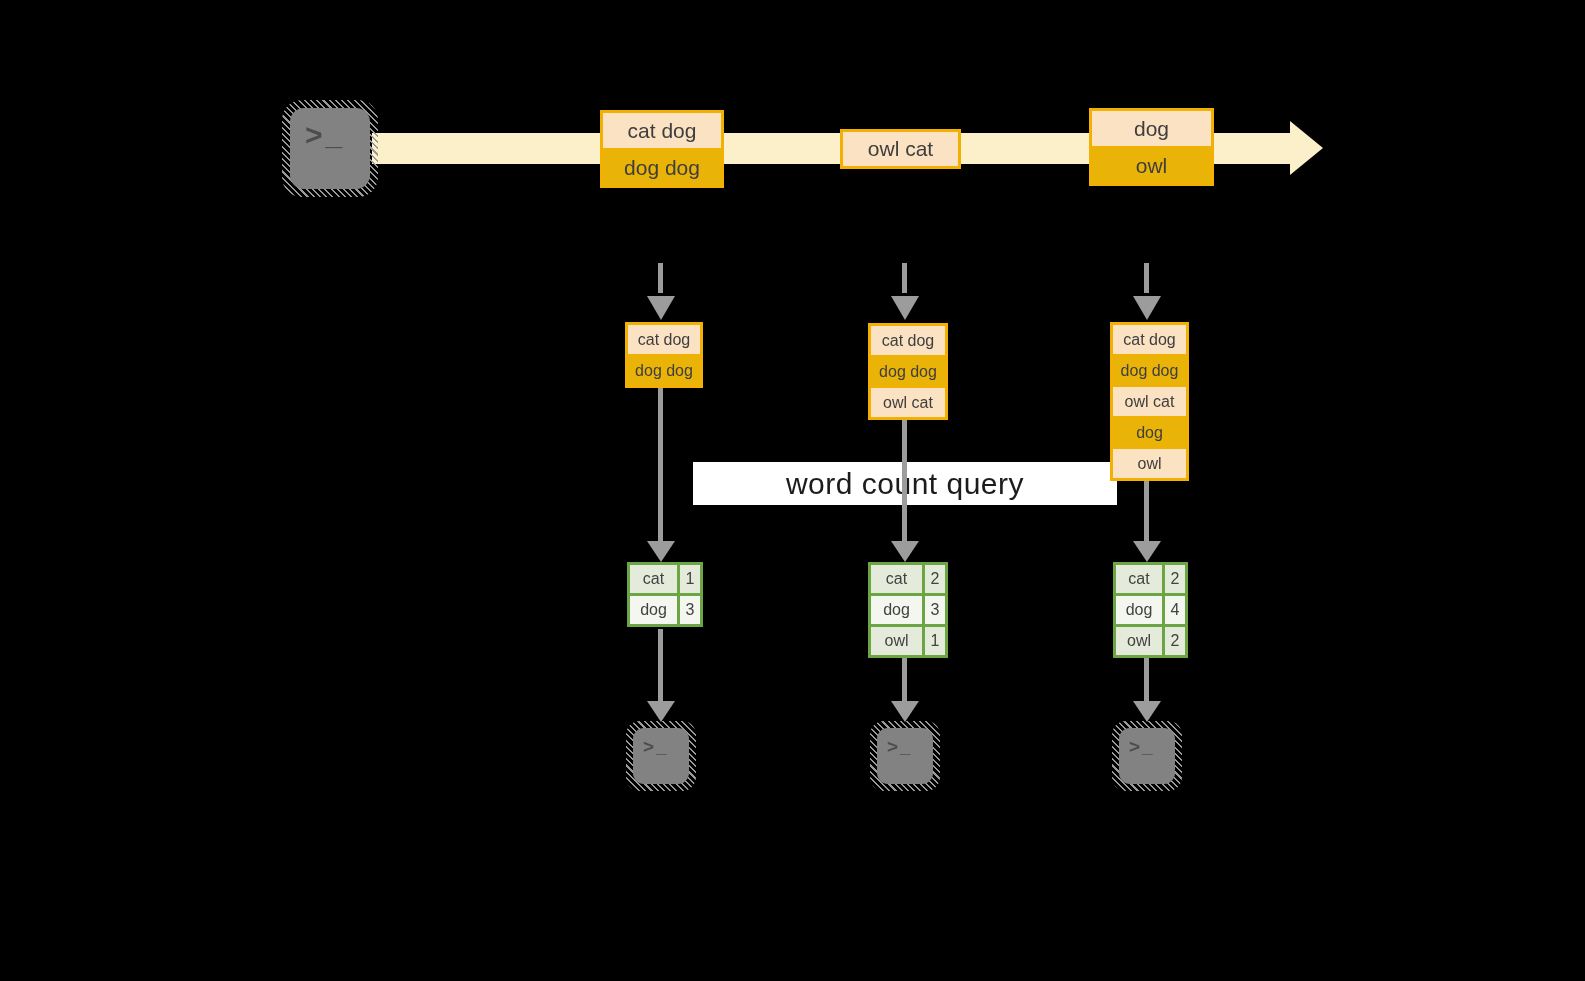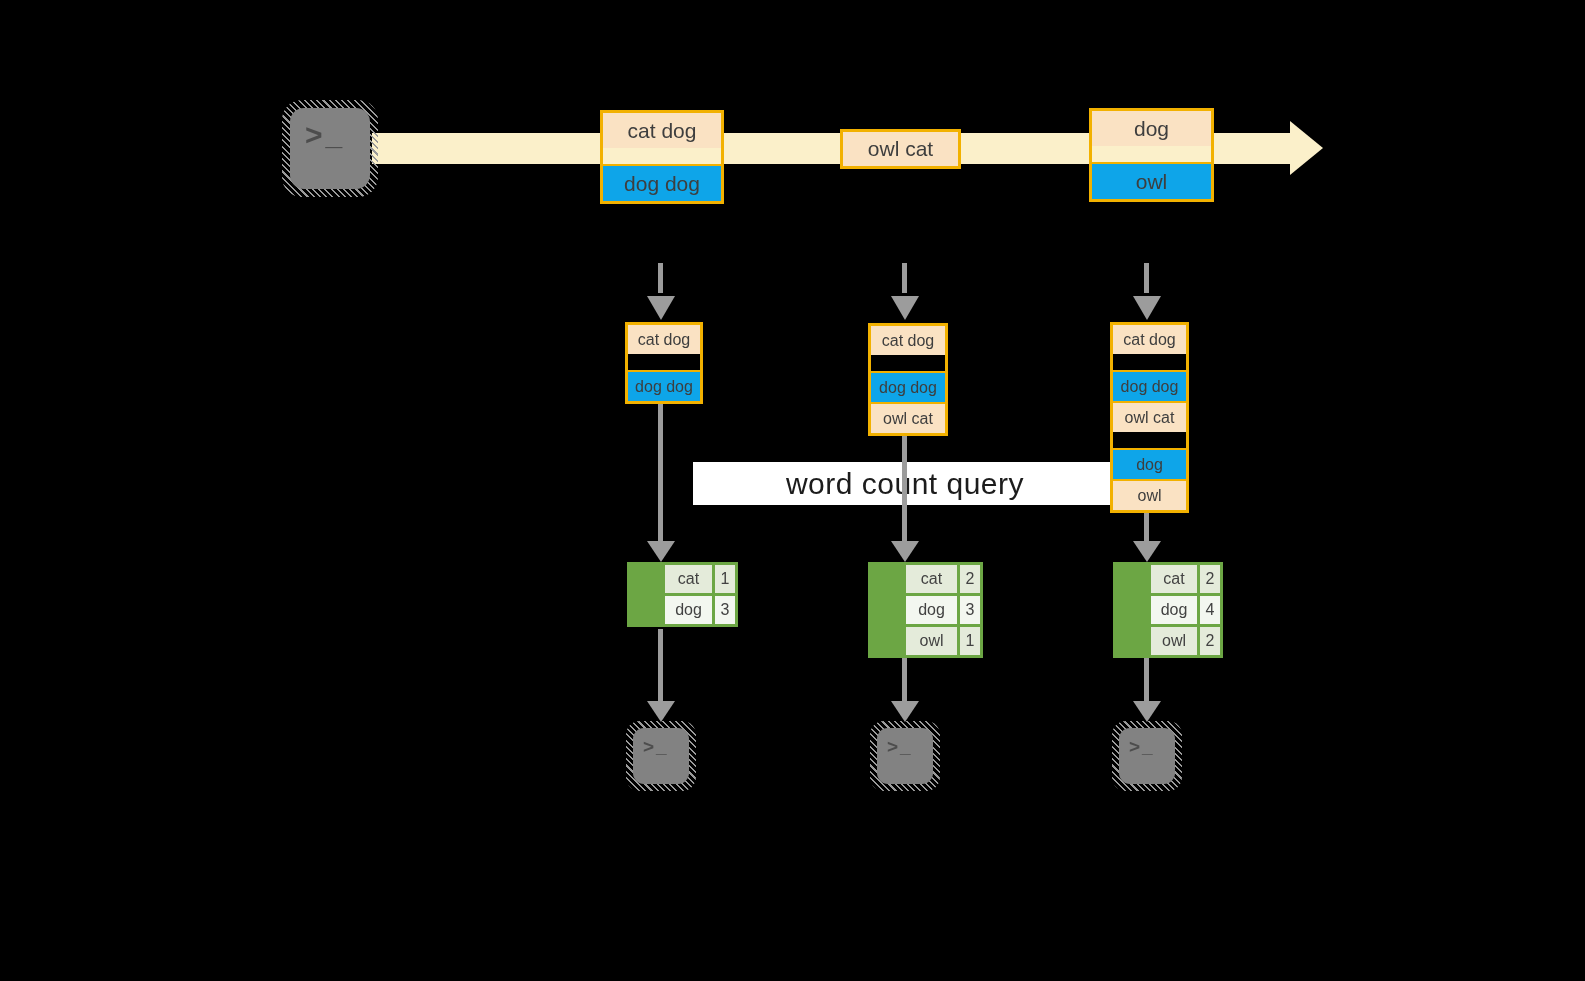--- a/index.html
+++ b/index.html
@@ -22,33 +22,33 @@
   .term.small .term-glyph{font-size:19px;top:8px;left:10px;letter-spacing:2px;}
   
   .ebox{position:absolute;border:3px solid #F2B100;z-index:3;}
   .erow{height:35px;line-height:35px;text-align:center;font-size:21px;color:#3E3E3E;white-space:nowrap;}
   .erow + .erow{border-top:2px solid #F2B100;}
   .ebox.single .erow{height:34px;line-height:34px;}
   .sbox{position:absolute;border:3px solid #F2B100;z-index:3;}
   .srow{height:29px;line-height:29px;text-align:center;font-size:16px;color:#3E3E3E;white-space:nowrap;}
   .srow + .srow{border-top:2px solid #F2B100;}
   .fill-dark{background:#FAE2C3;}
-  .fill-light{background:#0ea5e9;margin-top:16px;}
+  .fill-light{background:#eab308;}
   
   .vline{position:absolute;width:5px;background:#9C9C9C;z-index:2;}
   .ahead{position:absolute;width:0;height:0;border-left:14px solid transparent;border-right:14px solid transparent;z-index:2;}
   .ahead.mid{border-top:21px solid #9C9C9C;}
   .ahead.dash{border-top:24px solid #9C9C9C;}
   
   .qband{position:absolute;left:693px;top:462px;width:424px;height:43px;background:#FFFFFF;z-index:1;
     display:flex;align-items:center;justify-content:center;}
   .qband span{font-size:30px;color:#1C1C1C;letter-spacing:0.5px;}
   
   .gtable{position:absolute;display:grid;grid-template-columns:1fr 20px;gap:3px;
-    background:#6CA644;border:3px solid #6CA644;z-index:3;padding-left:35px;}
+    background:#6CA644;border:3px solid #6CA644;z-index:3;}
   .gcell{height:28px;line-height:28px;text-align:center;font-size:16px;color:#424242;}
   .gfill-dark{background:#E4EBDA;}
   .gfill-light{background:#F3F7F0;}
 </style>
 </head>
 <body>
 
 <div class="canvas">
 
   <div class="stream-shaft"></div>

